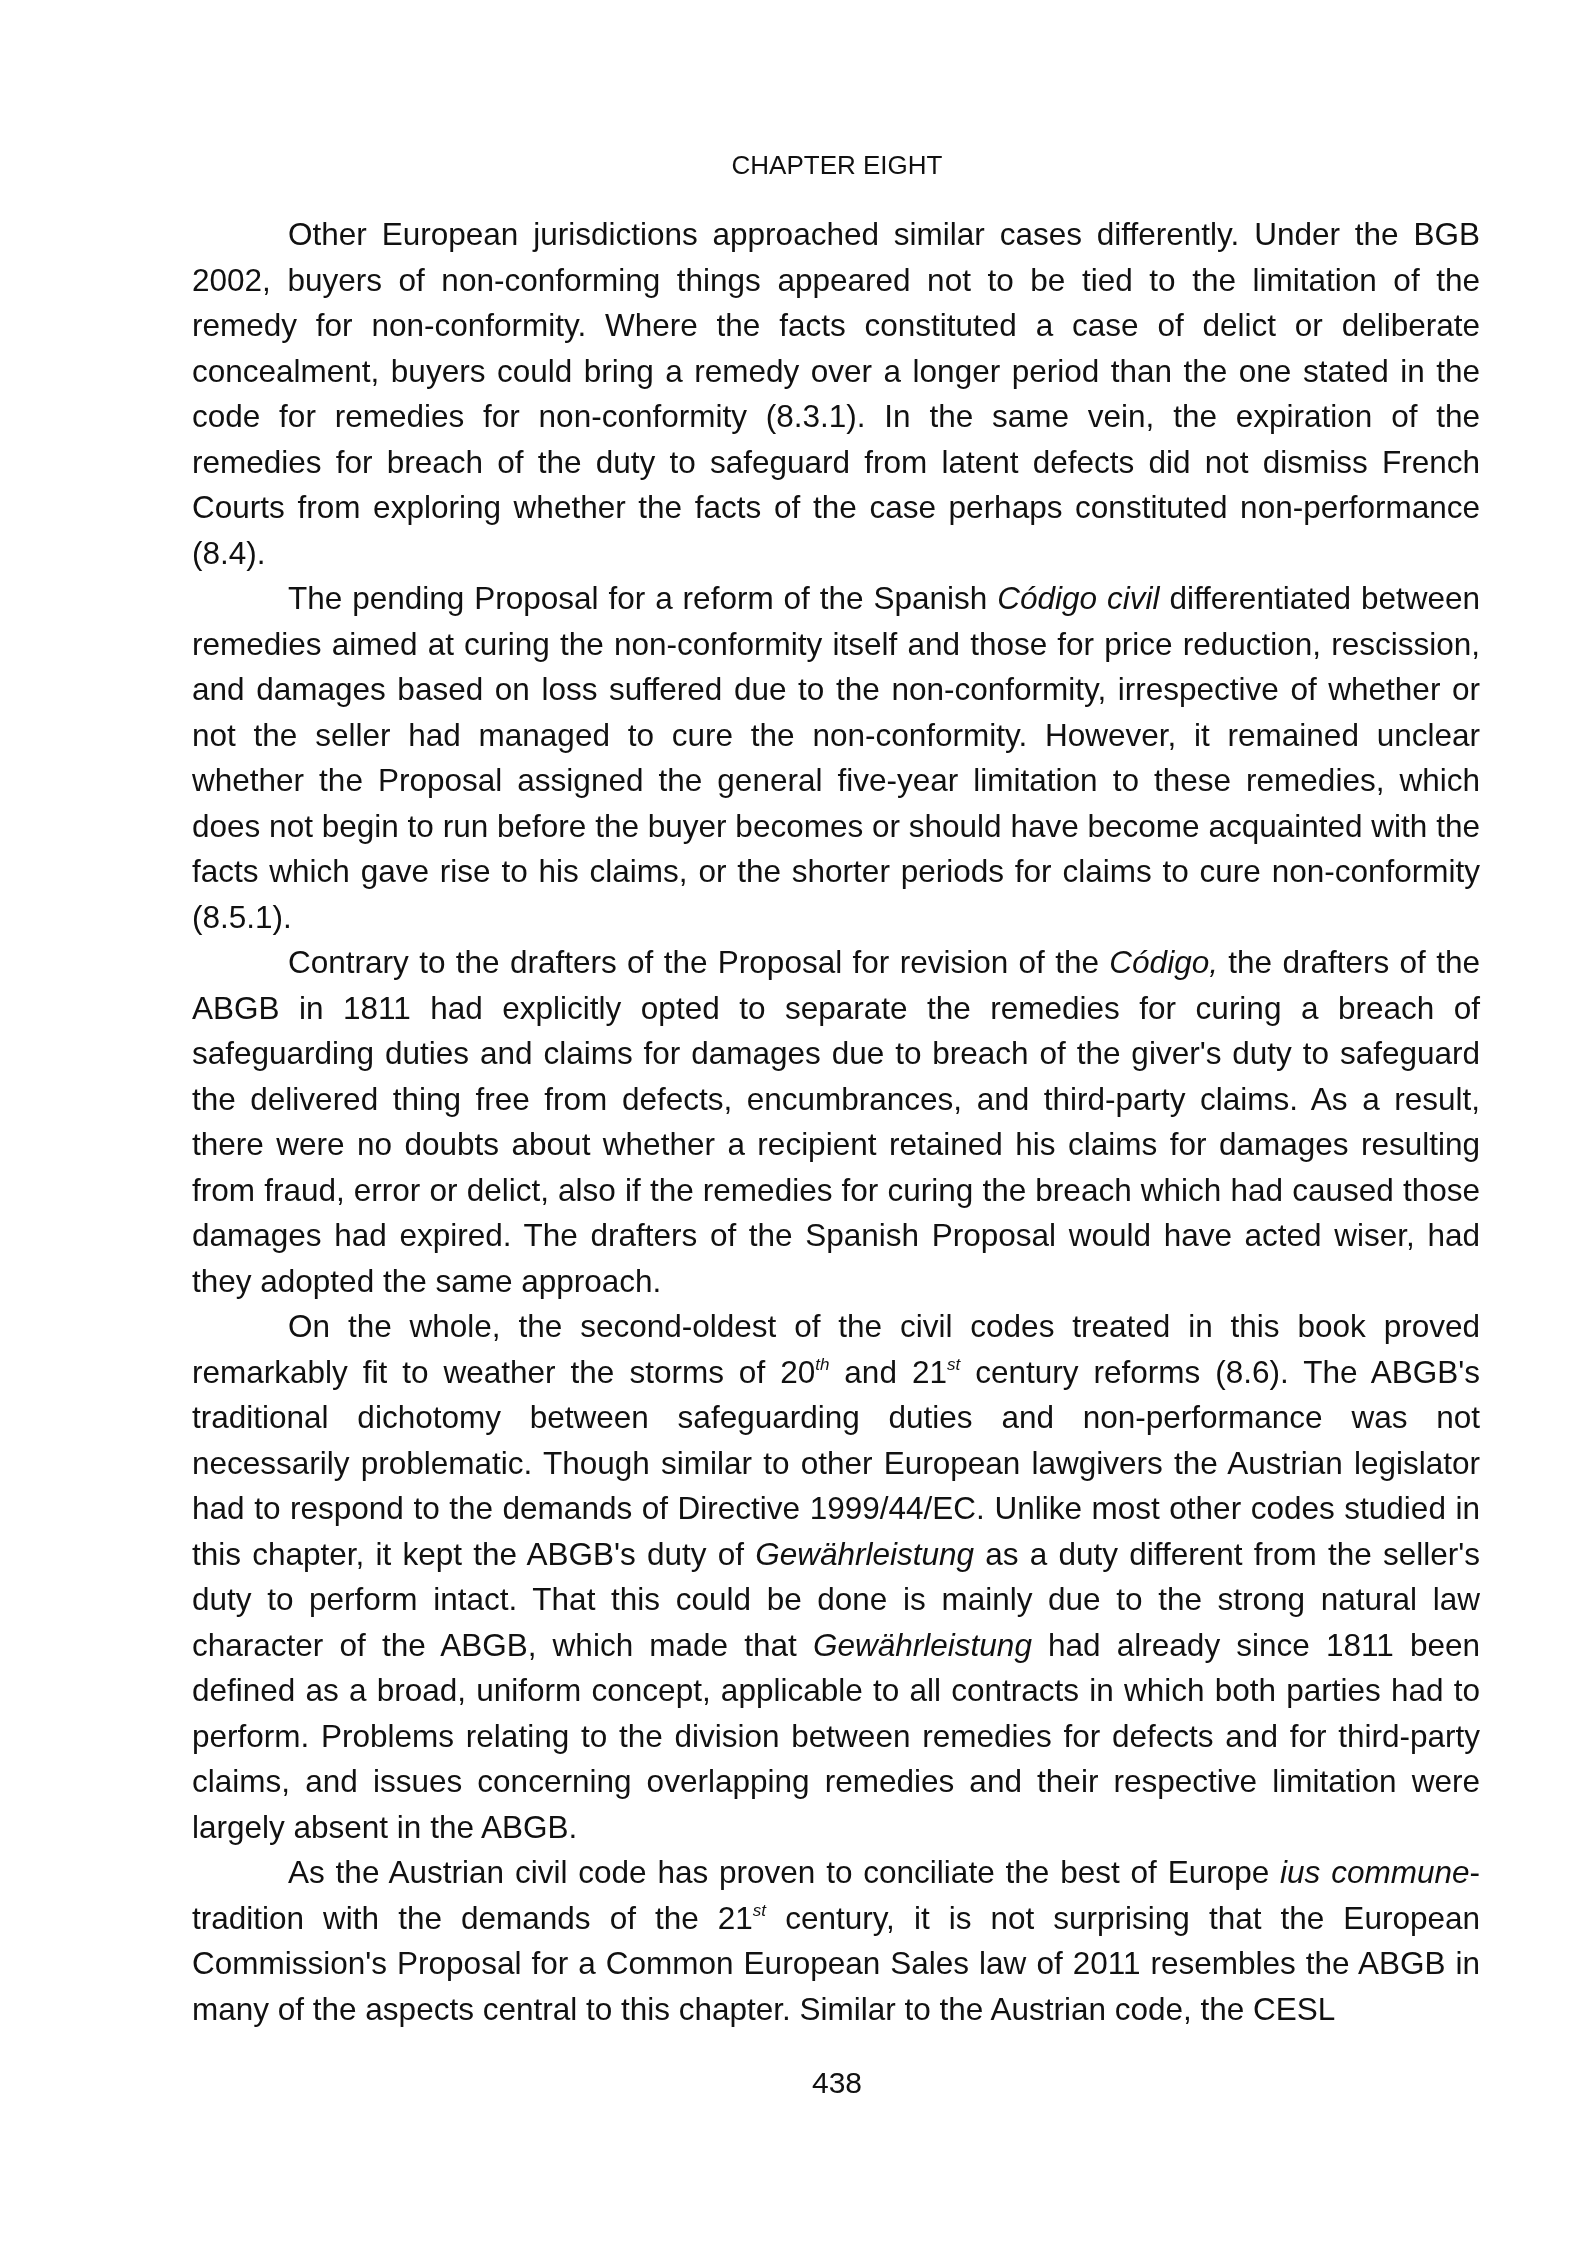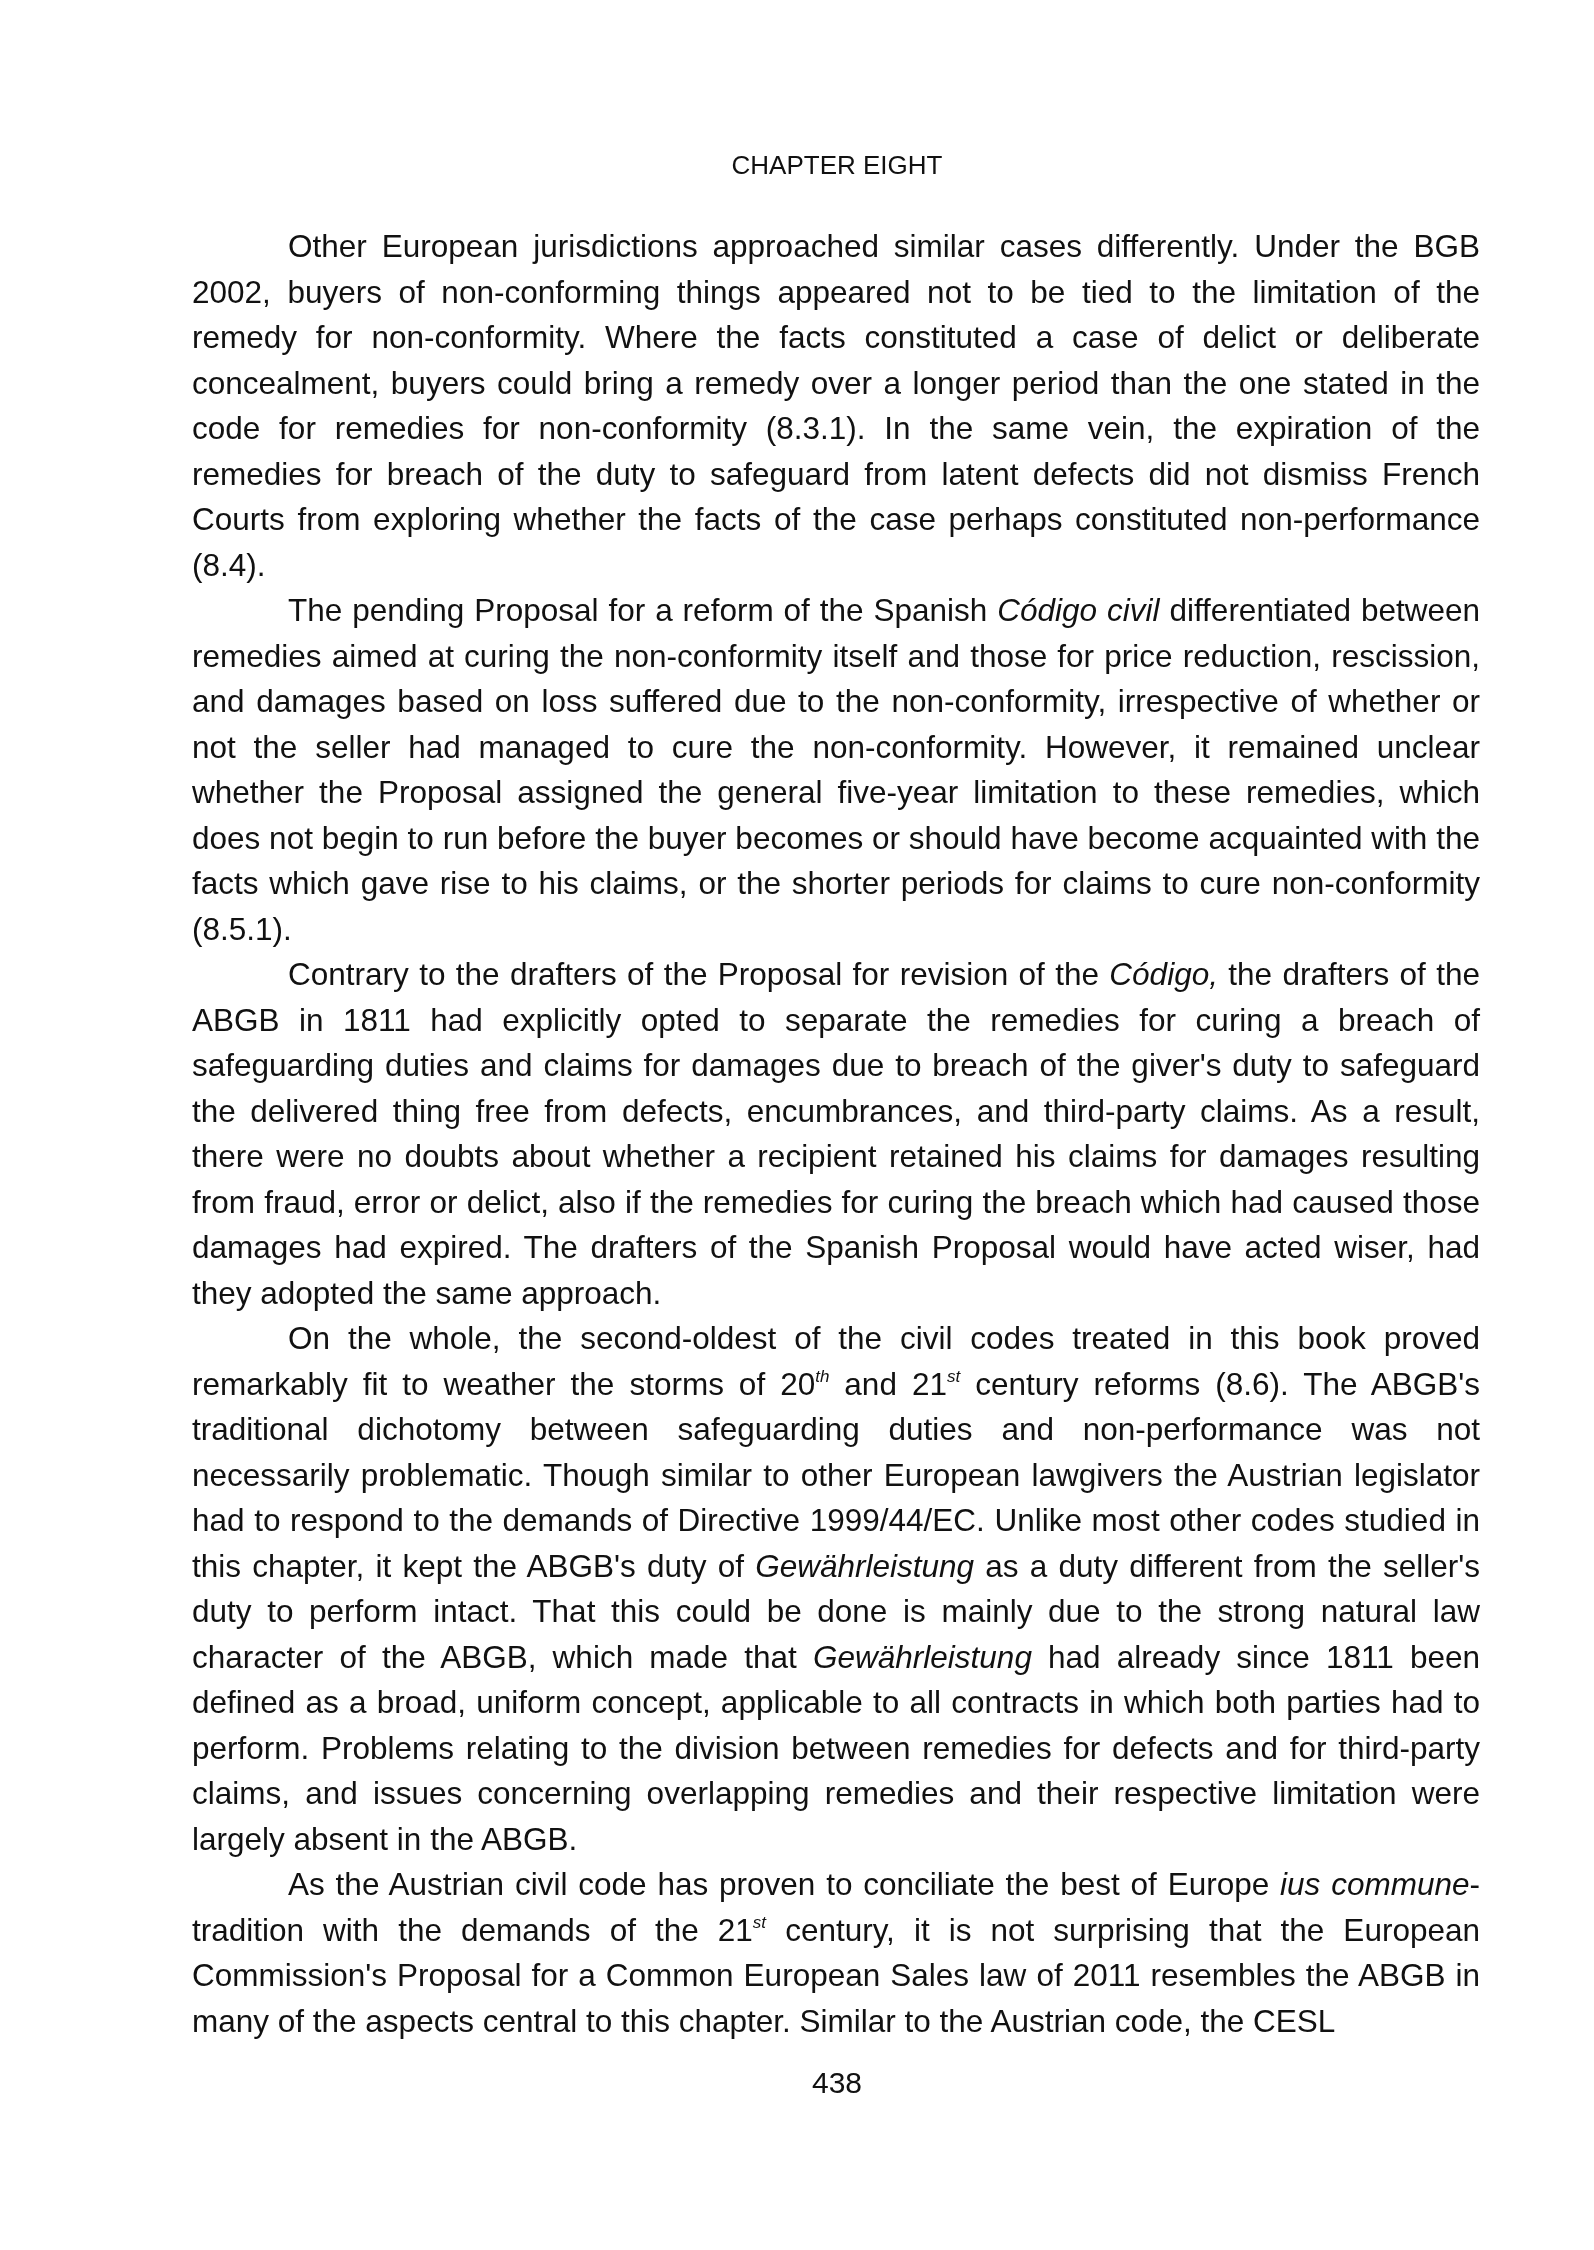--- a/index.html
+++ b/index.html
@@ -29,21 +29,21 @@
     left: 0;
     width: 1594px;
     text-align: center;
     font-size: 26px;
     line-height: 30px;
     letter-spacing: 0px;
   }
   .body-text {
     position: absolute;
     left: 152px;
-    top: 224px;
+    top: 212px;
     width: 1288px;
     font-size: 31.5px;
     line-height: 45.5px;
   }
   .para {
     margin: 0;
     text-align: justify;
     text-indent: 96px;
     hyphens: none;
   }

